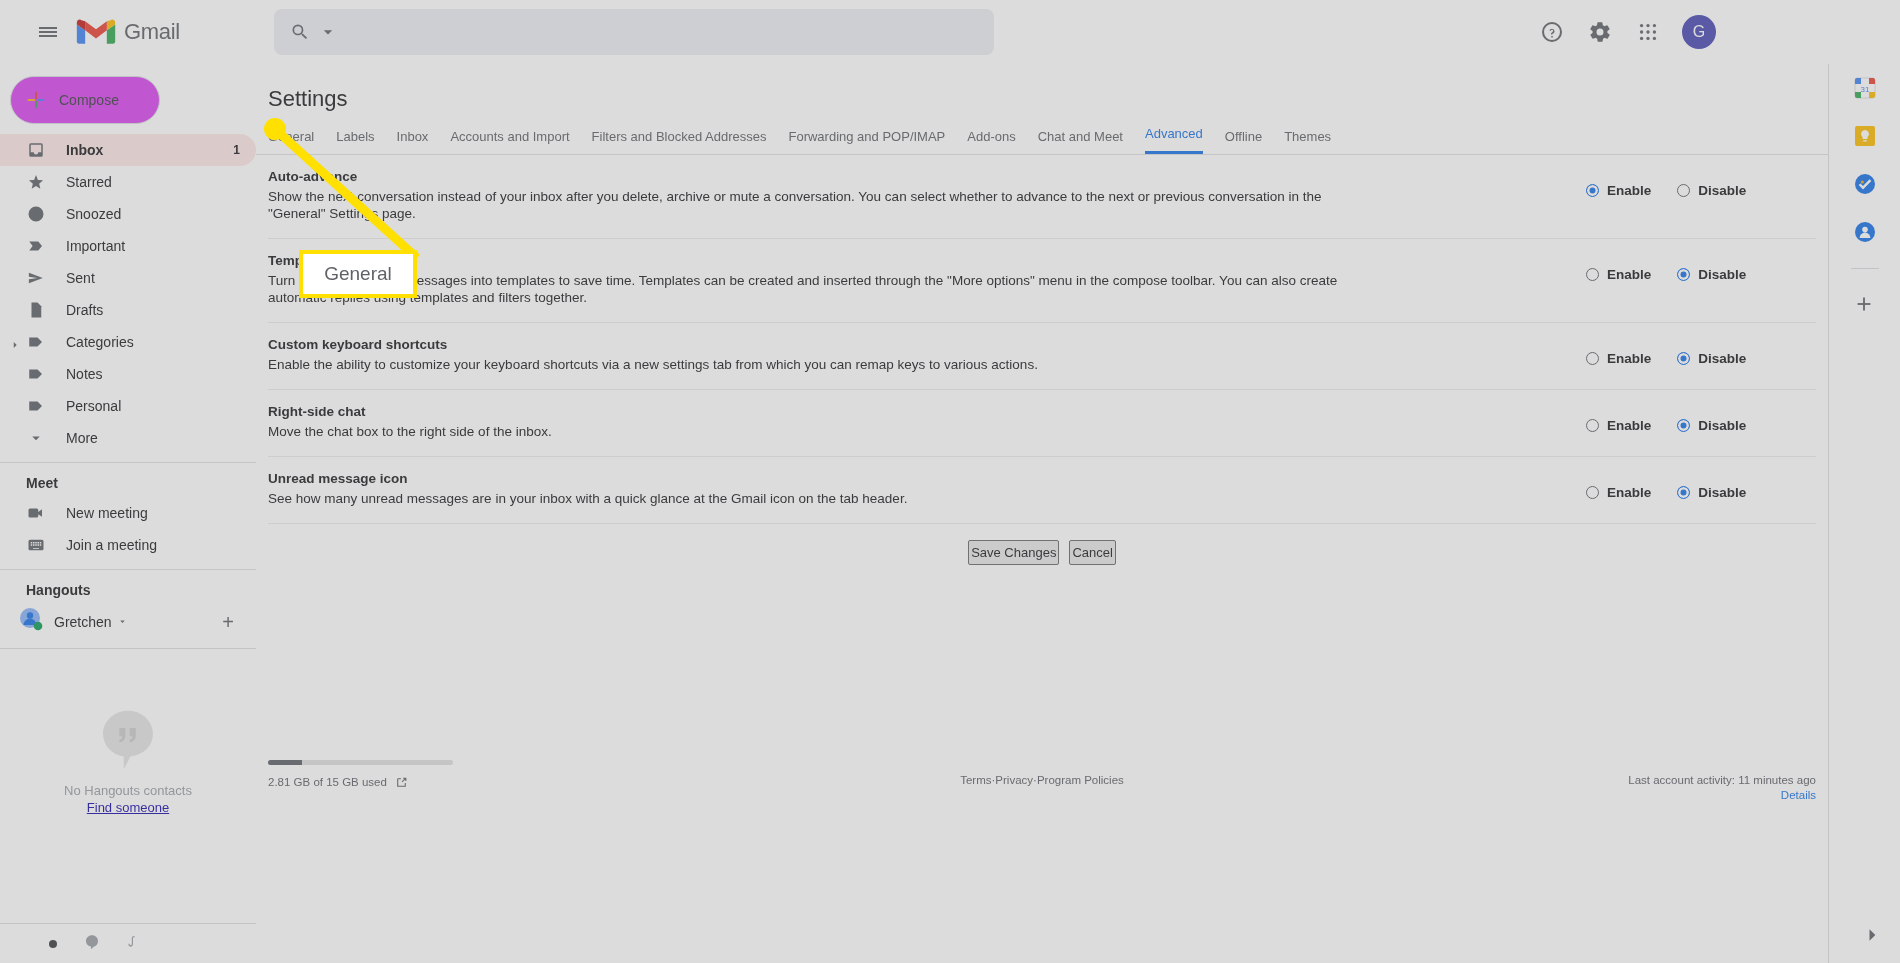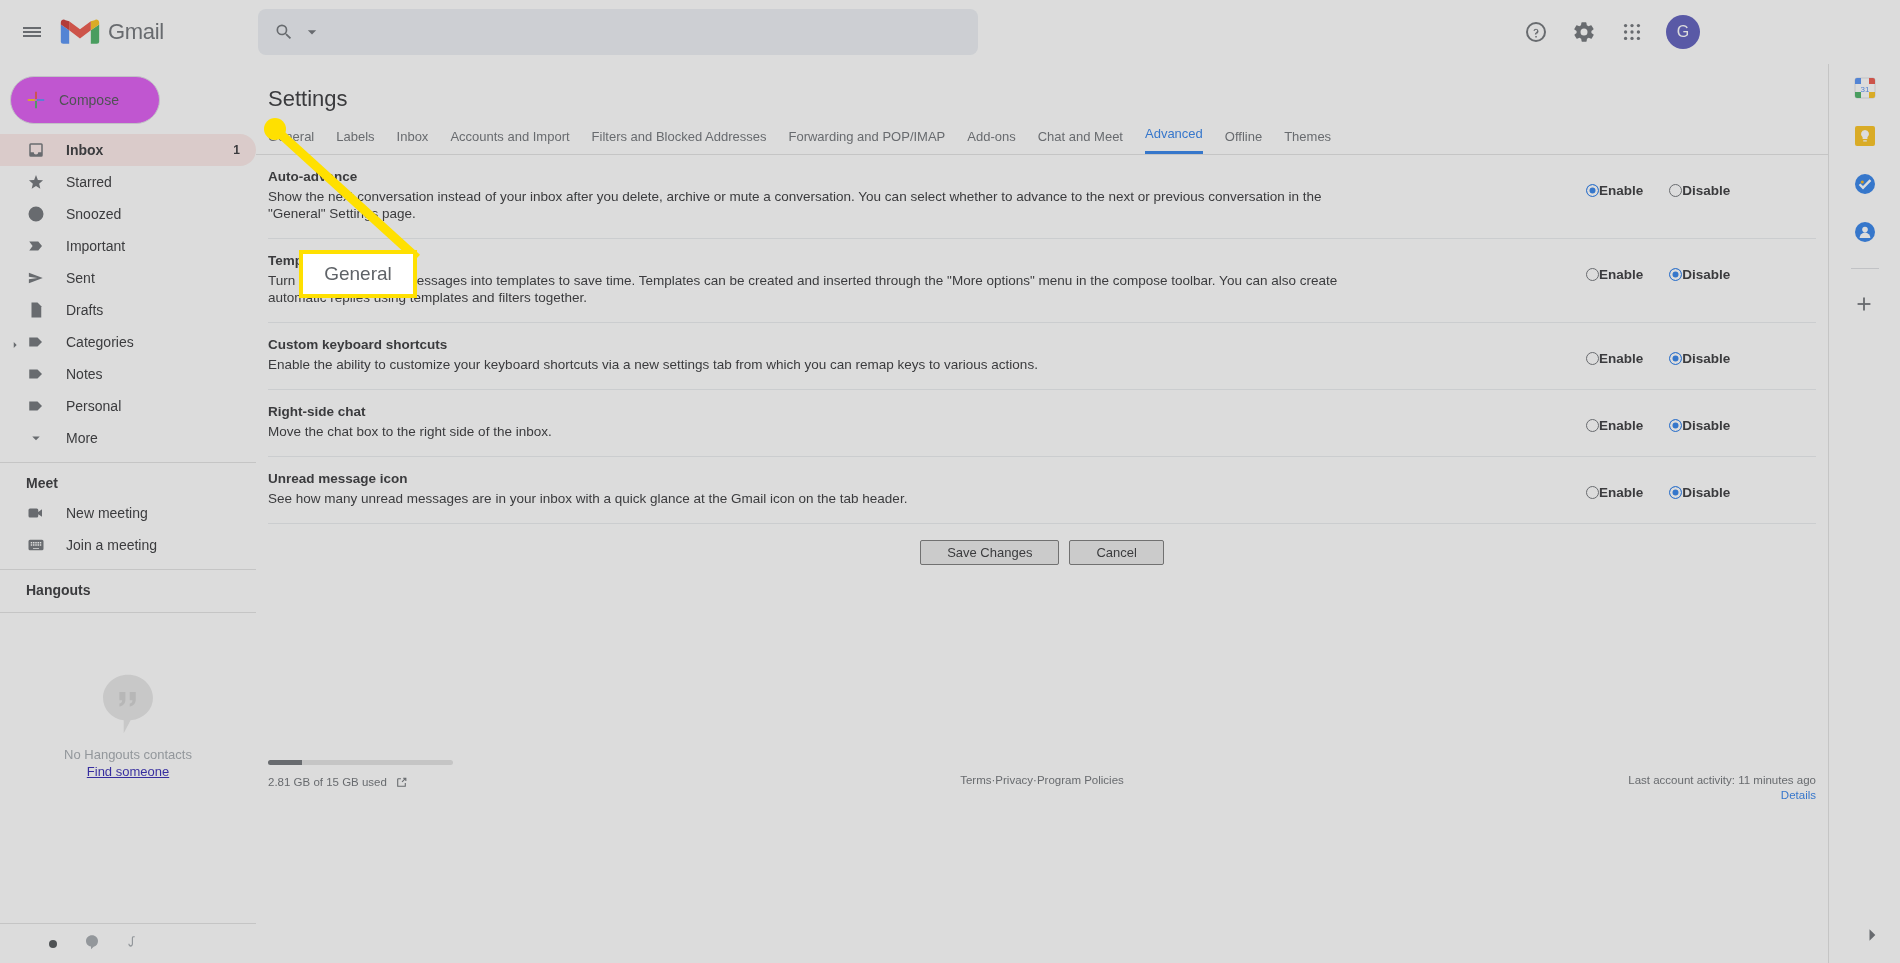--- a/index.html
+++ b/index.html
@@ -9,21 +9,21 @@
     font-family:"Liberation Sans", sans-serif;
     background:#ffffff;
     overflow:hidden;
     position:relative;
     color:#202124;
   }
   
   #dim { position:absolute; inset:0; background:rgba(128,128,128,0.28); pointer-events:none; z-index:50; }
 
   
-  .topbar { position:absolute; top:0; left:0; width:1714px; height:64px; display:flex; align-items:center; background:#fff; }
+  .topbar { position:absolute; top:0; left:16px; width:1714px; height:64px; display:flex; align-items:center; background:#fff; }
   .hamburger { width:48px; height:48px; margin-left:8px; display:flex; align-items:center; justify-content:center; cursor:pointer; border-radius:50%; }
   .hamburger span { display:block; width:18px; height:2px; background:#5f6368; margin:2px 0; }
   .brand { display:flex; align-items:center; margin-left:4px; }
   .gmail-logo { width:40px; height:30px; }
   .brand-text { font-size:22px; color:#5f6368; margin-left:8px; letter-spacing:-0.3px; font-family:"Liberation Sans", sans-serif; }
   .searchwrap { position:absolute; left:258px; top:9px; width:720px; height:46px; background:#eaeef3; border-radius:8px; display:flex; align-items:center; }
   .search-icon { width:20px; height:20px; margin-left:16px; flex:none; }
   .search-input { border:0; background:transparent; outline:none; flex:1; font-size:16px; color:#202124; margin-left:14px; font-family:"Liberation Sans", sans-serif; }
   .search-input::placeholder { color:#5f6368; }
   .search-caret { width:36px; height:36px; margin-right:6px; display:flex; align-items:center; justify-content:center; cursor:pointer; border-radius:50%; }
@@ -62,26 +62,26 @@
   .tab { font-size:13px; color:#5f6368; padding-bottom:10px; cursor:pointer; white-space:nowrap; }
   .tab.active { color:#1a73e8; border-bottom:3px solid #1a73e8; }
 
   .settings-list { padding:0 12px 0 12px; }
   .srow { display:flex; align-items:flex-start; border-bottom:1px solid #e8eaed; padding:14px 0 16px 0; }
   .srow:last-of-type { border-bottom:0; }
   .sinfo { flex:1; padding-right:20px; }
   .stitle { font-size:13.5px; font-weight:bold; color:#202124; margin-bottom:4px; }
   .sdesc { font-size:13.5px; color:#202124; line-height:1.26; max-width:1100px; }
   .sopts { width:230px; flex:none; display:flex; align-items:center; gap:26px; padding-top:14px; }
-  .opt { display:flex; align-items:center; font-size:13.5px; color:#202124; cursor:pointer; font-weight:bold; }
+  .opt { display:flex; align-items:center; gap:8px; font-size:13.5px; color:#202124; cursor:pointer; font-weight:bold; }
   .radio { width:13px; height:13px; border-radius:50%; border:1px solid #5f6368; background:#fff; flex:none; position:relative; }
   .radio.on { border:1px solid #1a73e8; background:#1a73e8; box-shadow:inset 0 0 0 2.5px #fff; }
 
   .btnrow { display:flex; justify-content:center; gap:10px; padding:16px 0 0 0; }
-  .btn { font-size:13px; padding:4px 26px; border:1px solid #6b6b6b; background:#e8e8e8; border-radius:2px; cursor:pointer; color:#202124; font-family:"Liberation Sans", sans-serif; }
+  .btn { font-size:13px; padding:4px 2px; border:1px solid #6b6b6b; background:#e8e8e8; border-radius:2px; cursor:pointer; color:#202124; font-family:"Liberation Sans", sans-serif; }
 
   
   .footer { position:absolute; left:256px; right:72px; top:760px; height:70px; font-size:11.5px; color:#5f6368; }
   .foot-left { position:absolute; left:12px; top:0; }
   .storagebar { width:185px; height:5px; background:#e0e0e0; border-radius:3px; overflow:hidden; margin-bottom:11px; }
   .storagefill { width:34px; height:5px; background:#5f6368; }
   .foot-center { position:absolute; left:50%; transform:translateX(-50%); top:14px; display:flex; }
   .foot-center span { cursor:pointer; }
   .foot-right { position:absolute; right:12px; top:14px; text-align:right; }
   .foot-right .details { color:#1a73e8; cursor:pointer; display:block; margin-top:3px; }
@@ -275,20 +275,35 @@
     <span class="ico">
         <svg width="18" height="18" viewBox="0 0 24 24">
           <path fill="#5f6368" d="M20 5H4a2 2 0 0 0-2 2v10a2 2 0 0 0 2 2h16a2 2 0 0 0 2-2V7a2 2 0 0 0-2-2M11 8h2v2h-2zm-3 0h2v2H8zM5 8h2v2H5zm3 3h2v2H8zm-3 0h2v2H5zm3 5h8v1H8zm6-5h2v2h-2zm-3 0h2v2h-2zm3-3h2v2h-2zm3 0h2v2h-2zm0 3h2v2h-2z"></path>
         </svg>
       </span>
     <span class="lbl">Join a meeting</span>
   </div>
 
   <div class="sect-div"></div>
   <div class="sect-title">Hangouts</div>
+  <div class="hang-row">
+    <span>
+      <svg width="26" height="26" viewBox="0 0 26 26">
+        <circle cx="12" cy="11" r="10" fill="#8ab4f8"></circle>
+        <circle cx="12" cy="8.5" r="3.2" fill="#1a73e8"></circle>
+        <path d="M5.5 18a6.5 6.5 0 0 1 13 0z" fill="#1a73e8"></path>
+        <circle cx="20" cy="19" r="4.3" fill="#0f9d58"></circle>
+      </svg>
+    </span>
+    <span class="hang-name">Gretchen</span>
+    <span style="margin-left:5px;"><svg width="11" height="11" viewBox="0 0 24 24">
+          <path fill="#5f6368" d="M7 10l5 5 5-5z"></path>
+        </svg></span>
+    <span class="hang-plus">+</span>
+  </div>
   <div class="sect-div"></div>
 
   <div class="hangempty">
     <svg class="hang-bubble" viewBox="0 0 64 72">
       <path fill="#e4e4e4" d="M32 2C16 2 3 14 3 29c0 13 10 24 24 26v15l8-15c16-2 26-13 26-26C61 14 48 2 32 2"></path>
       <path fill="#cccccc" d="M22 22h7v9c0 4-2.5 7-7 8v-3.5c2.2-.7 3.2-2 3.2-4H22zm12 0h7v9c0 4-2.5 7-7 8v-3.5c2.2-.7 3.2-2 3.2-4H34z"></path>
     </svg>
     <div class="hang-empty-txt">No Hangouts contacts</div>
     <div class="findsomeone">Find someone</div>
   </div>

